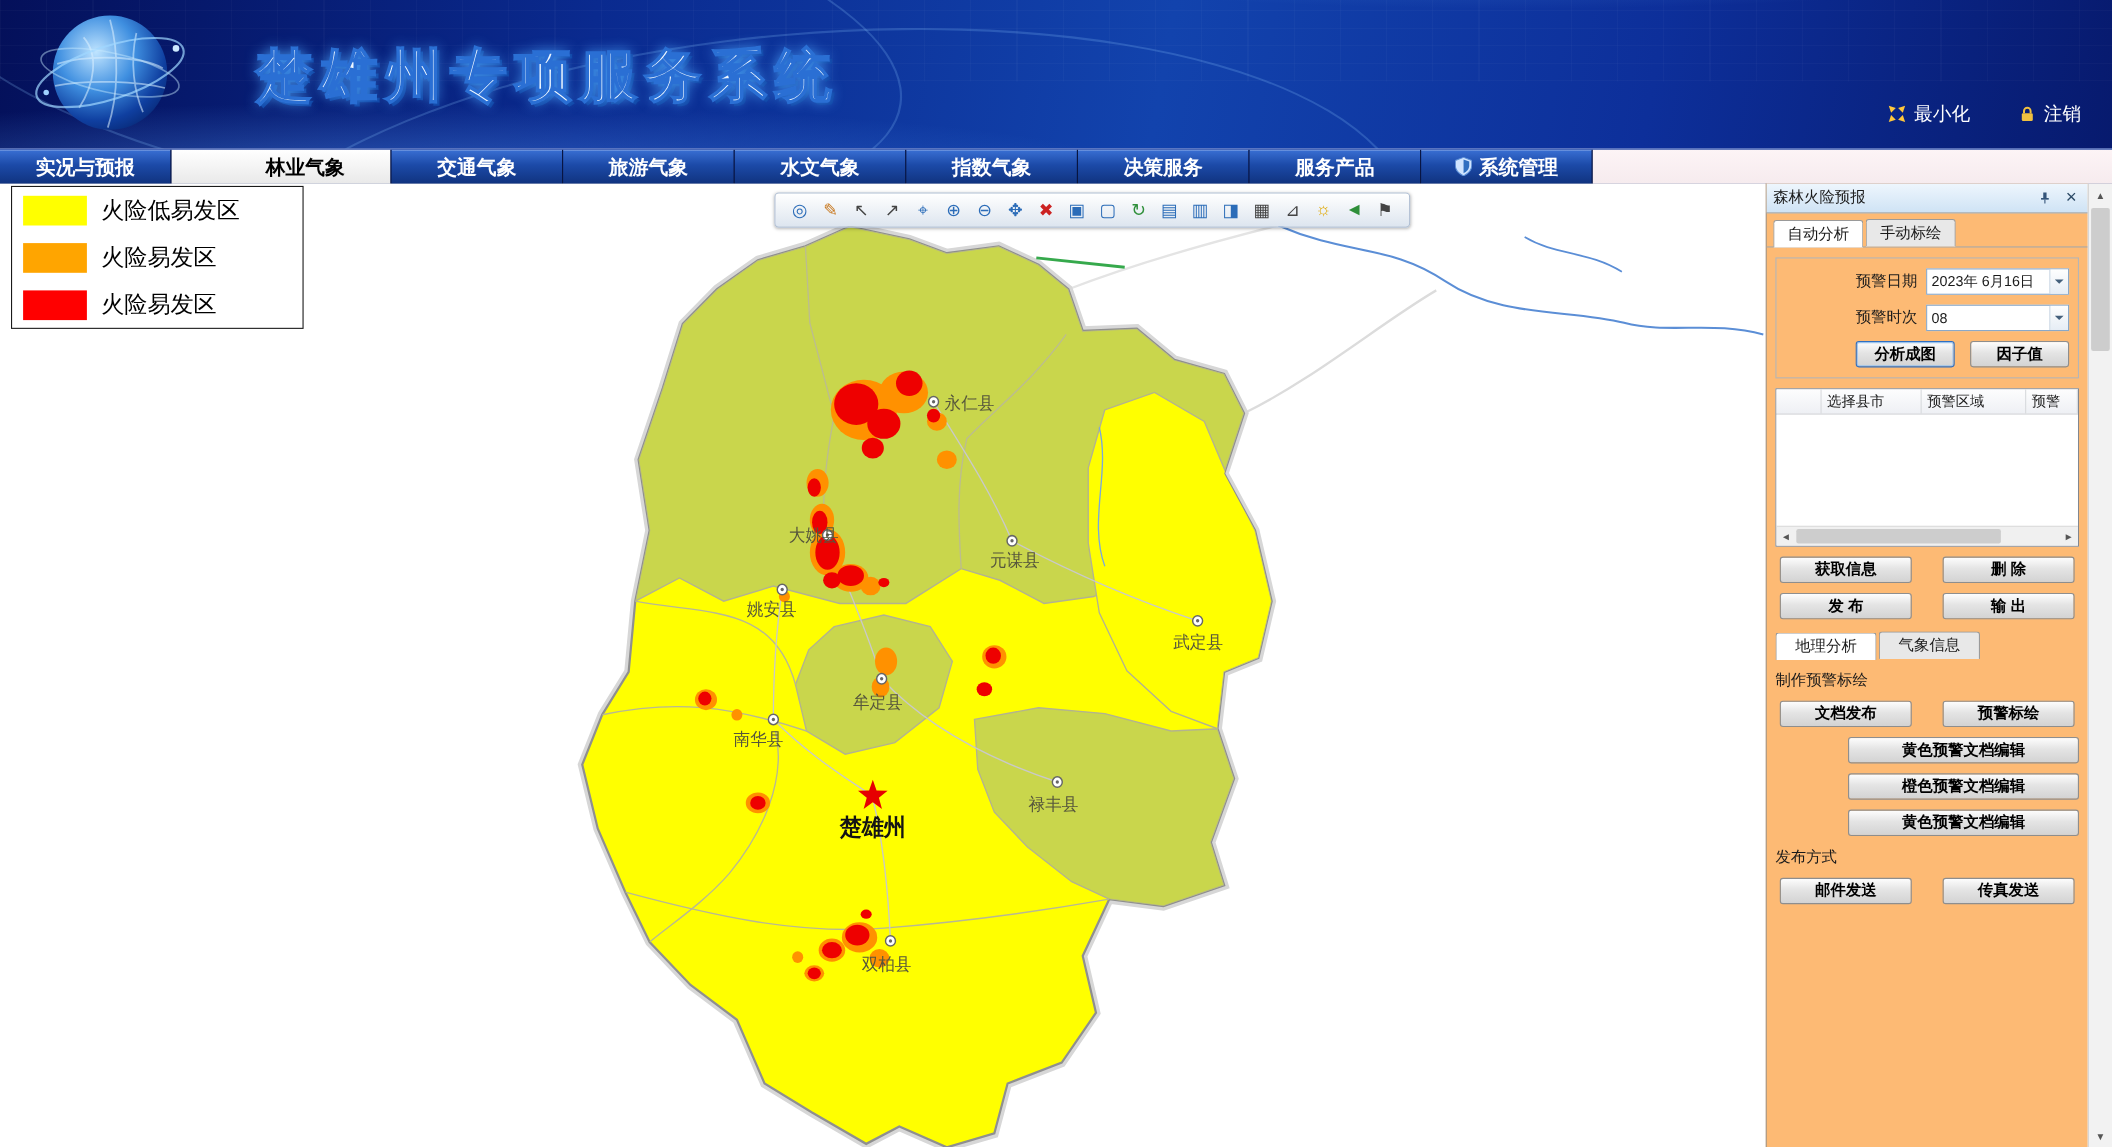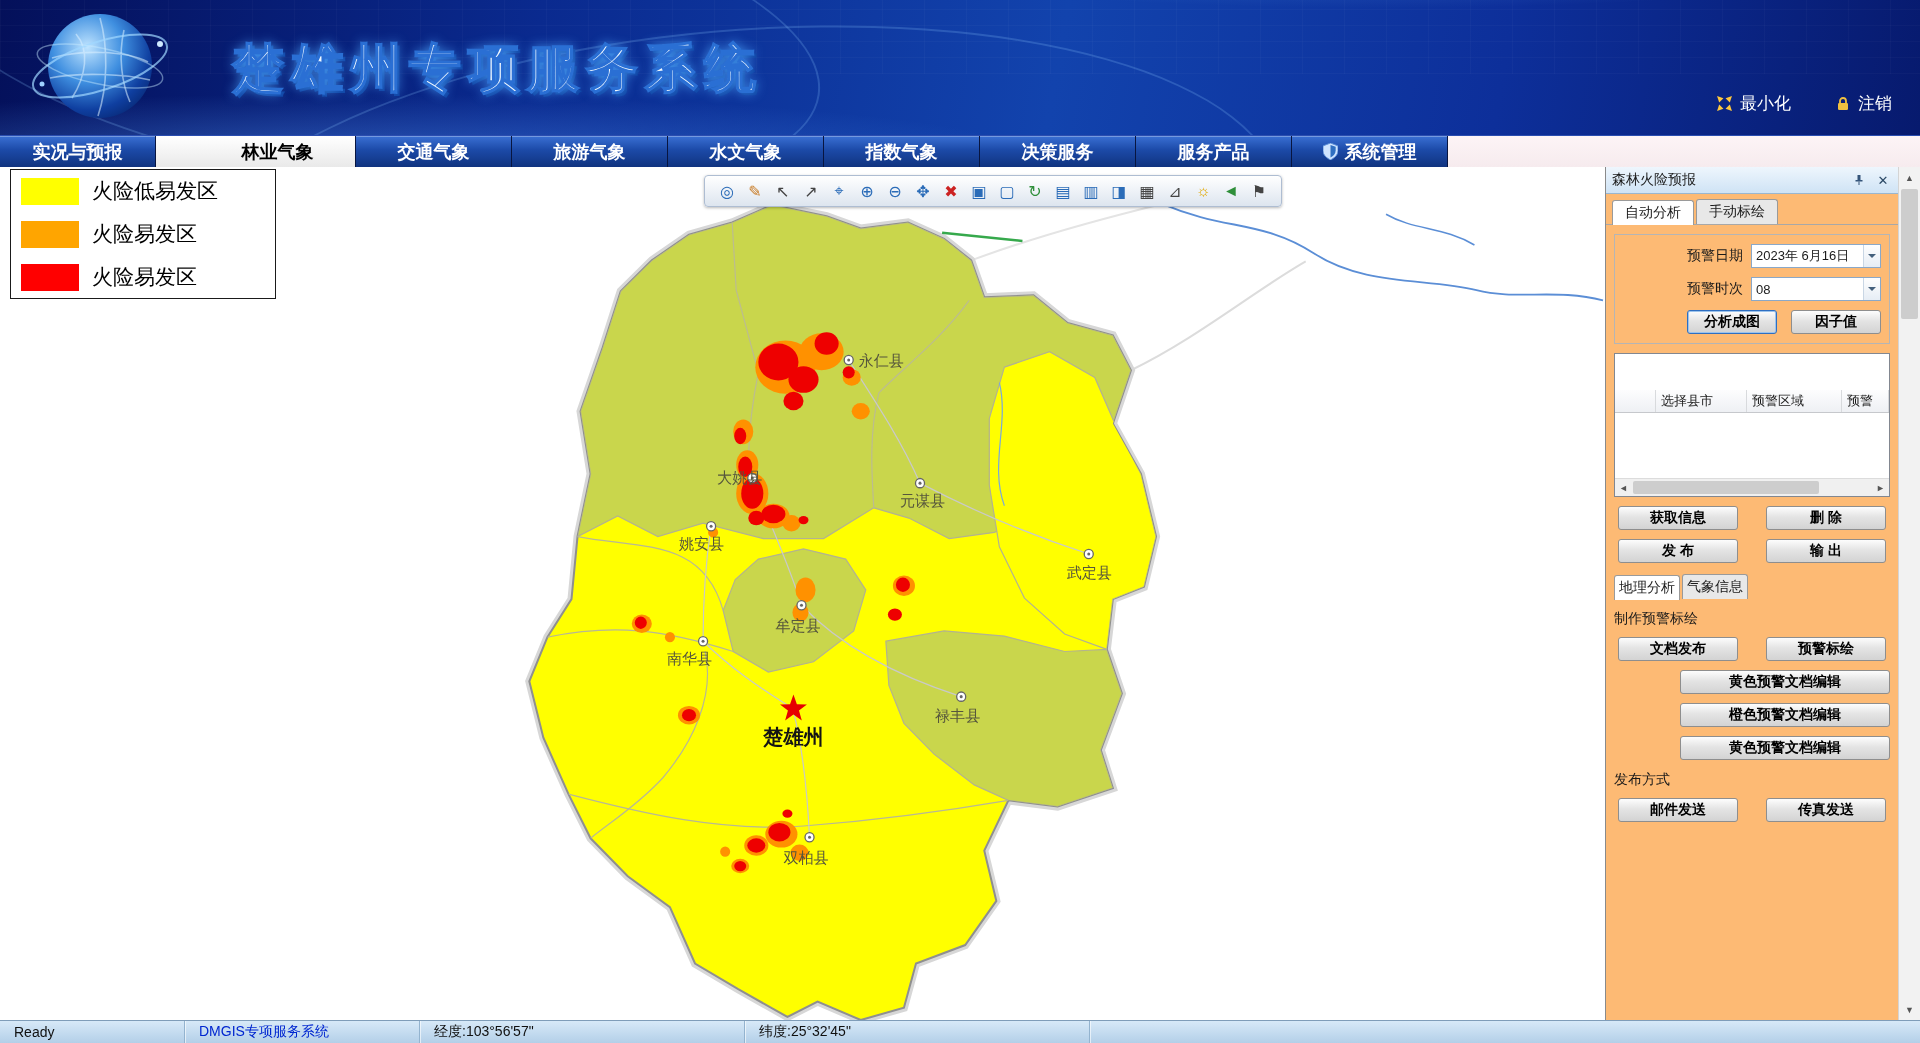--- a/index.html
+++ b/index.html
@@ -87,30 +87,30 @@
   .btn{height:24px;padding:0 10px;display:inline-flex;align-items:center;justify-content:center;
     background:linear-gradient(#fdfdfd,#e4e4e4 45%,#d3d3d3);border:1px solid #8e8e8e;border-radius:3px;
     font-size:14px;cursor:pointer;white-space:nowrap;font-weight:bold;}
   .btn.primary{border:1px solid #2f6fc1;box-shadow:inset 0 0 0 1px #9cc3ec;}
   .btn-row{display:flex;justify-content:space-between;padding:0 4px;}
   .btn-row .btn{width:120px;}
   .two-btn{display:flex;gap:14px;justify-content:flex-end;}
   .two-btn .btn{width:90px;}
 
   .grid{border:1px solid #828790;background:#fff;height:142px;flex:none;display:flex;flex-direction:column;}
-  .grid-header{display:flex;height:22px;flex:none;background:linear-gradient(#fdfdfe,#eef0f4);border-bottom:1px solid #c6c8cc;margin-top:36px;}
+  .grid-header{display:flex;height:22px;flex:none;background:linear-gradient(#fdfdfe,#eef0f4);border-bottom:1px solid #c6c8cc;}
   .gh-cell{border-right:1px solid #d8dadd;display:flex;align-items:center;padding:0 5px;font-size:13px;overflow:hidden;white-space:nowrap;}
   .grid-body{flex:1;background:#fff;}
   .grid-hscroll{height:17px;flex:none;display:flex;align-items:center;background:#f0f0f0;border-top:1px solid #dcdcdc;}
   .gs-arrow{width:17px;height:17px;flex:none;display:flex;align-items:center;justify-content:center;font-size:9px;color:#555;cursor:pointer;}
   .gs-thumb{width:68%;height:13px;background:#cdcdcd;border-radius:2px;margin:0 1px;cursor:pointer;}
   .gs-track{flex:1;}
 
   .geo-tabs{display:flex;gap:2px;margin-top:2px;}
-  .gtab{padding:3px 4px;border:1px solid #9a9a9a;border-bottom:none;background:#e8e8e8;border-radius:3px 3px 0 0;cursor:pointer;}
+  .gtab{padding:3px 17px;border:1px solid #9a9a9a;border-bottom:none;background:#e8e8e8;border-radius:3px 3px 0 0;cursor:pointer;}
   .gtab.active{background:#fff;position:relative;top:1px;}
   .geo-page{border:1px solid #9a9a9a;background:#fff;padding:11px 8px;display:flex;flex-direction:column;gap:11px;margin-top:-1px;}
   .geo-page .combo{width:158px;}
 
   .section-label{margin-top:2px;}
   .wide-btn{width:210px;align-self:flex-end;}
 
   
   .v-scroll{width:21px;flex:none;display:flex;flex-direction:column;background:#f2f2f2;border-left:1px solid #d4d4d4;}
   .vs-arrow{height:21px;flex:none;display:flex;align-items:center;justify-content:center;font-size:9px;color:#555;cursor:pointer;}
@@ -472,20 +472,13 @@
     </aside>
 
     <div class="v-scroll">
       <span class="vs-arrow">▲</span>
       <span class="vs-thumb"></span>
       <span class="vs-track"></span>
       <span class="vs-arrow">▼</span>
     </div>
   </div>
 
-  <footer class="statusbar">
-    <span class="sb-cell sb-ready">Ready</span>
-    <span class="sb-cell sb-sys">DMGIS专项服务系统</span>
-    <span class="sb-cell sb-lon">经度:103°56'57"</span>
-    <span class="sb-cell sb-lat">纬度:25°32'45"</span>
-    <span class="sb-cell sb-rest"></span>
-  </footer>
 </div>
 
 </body></html>

